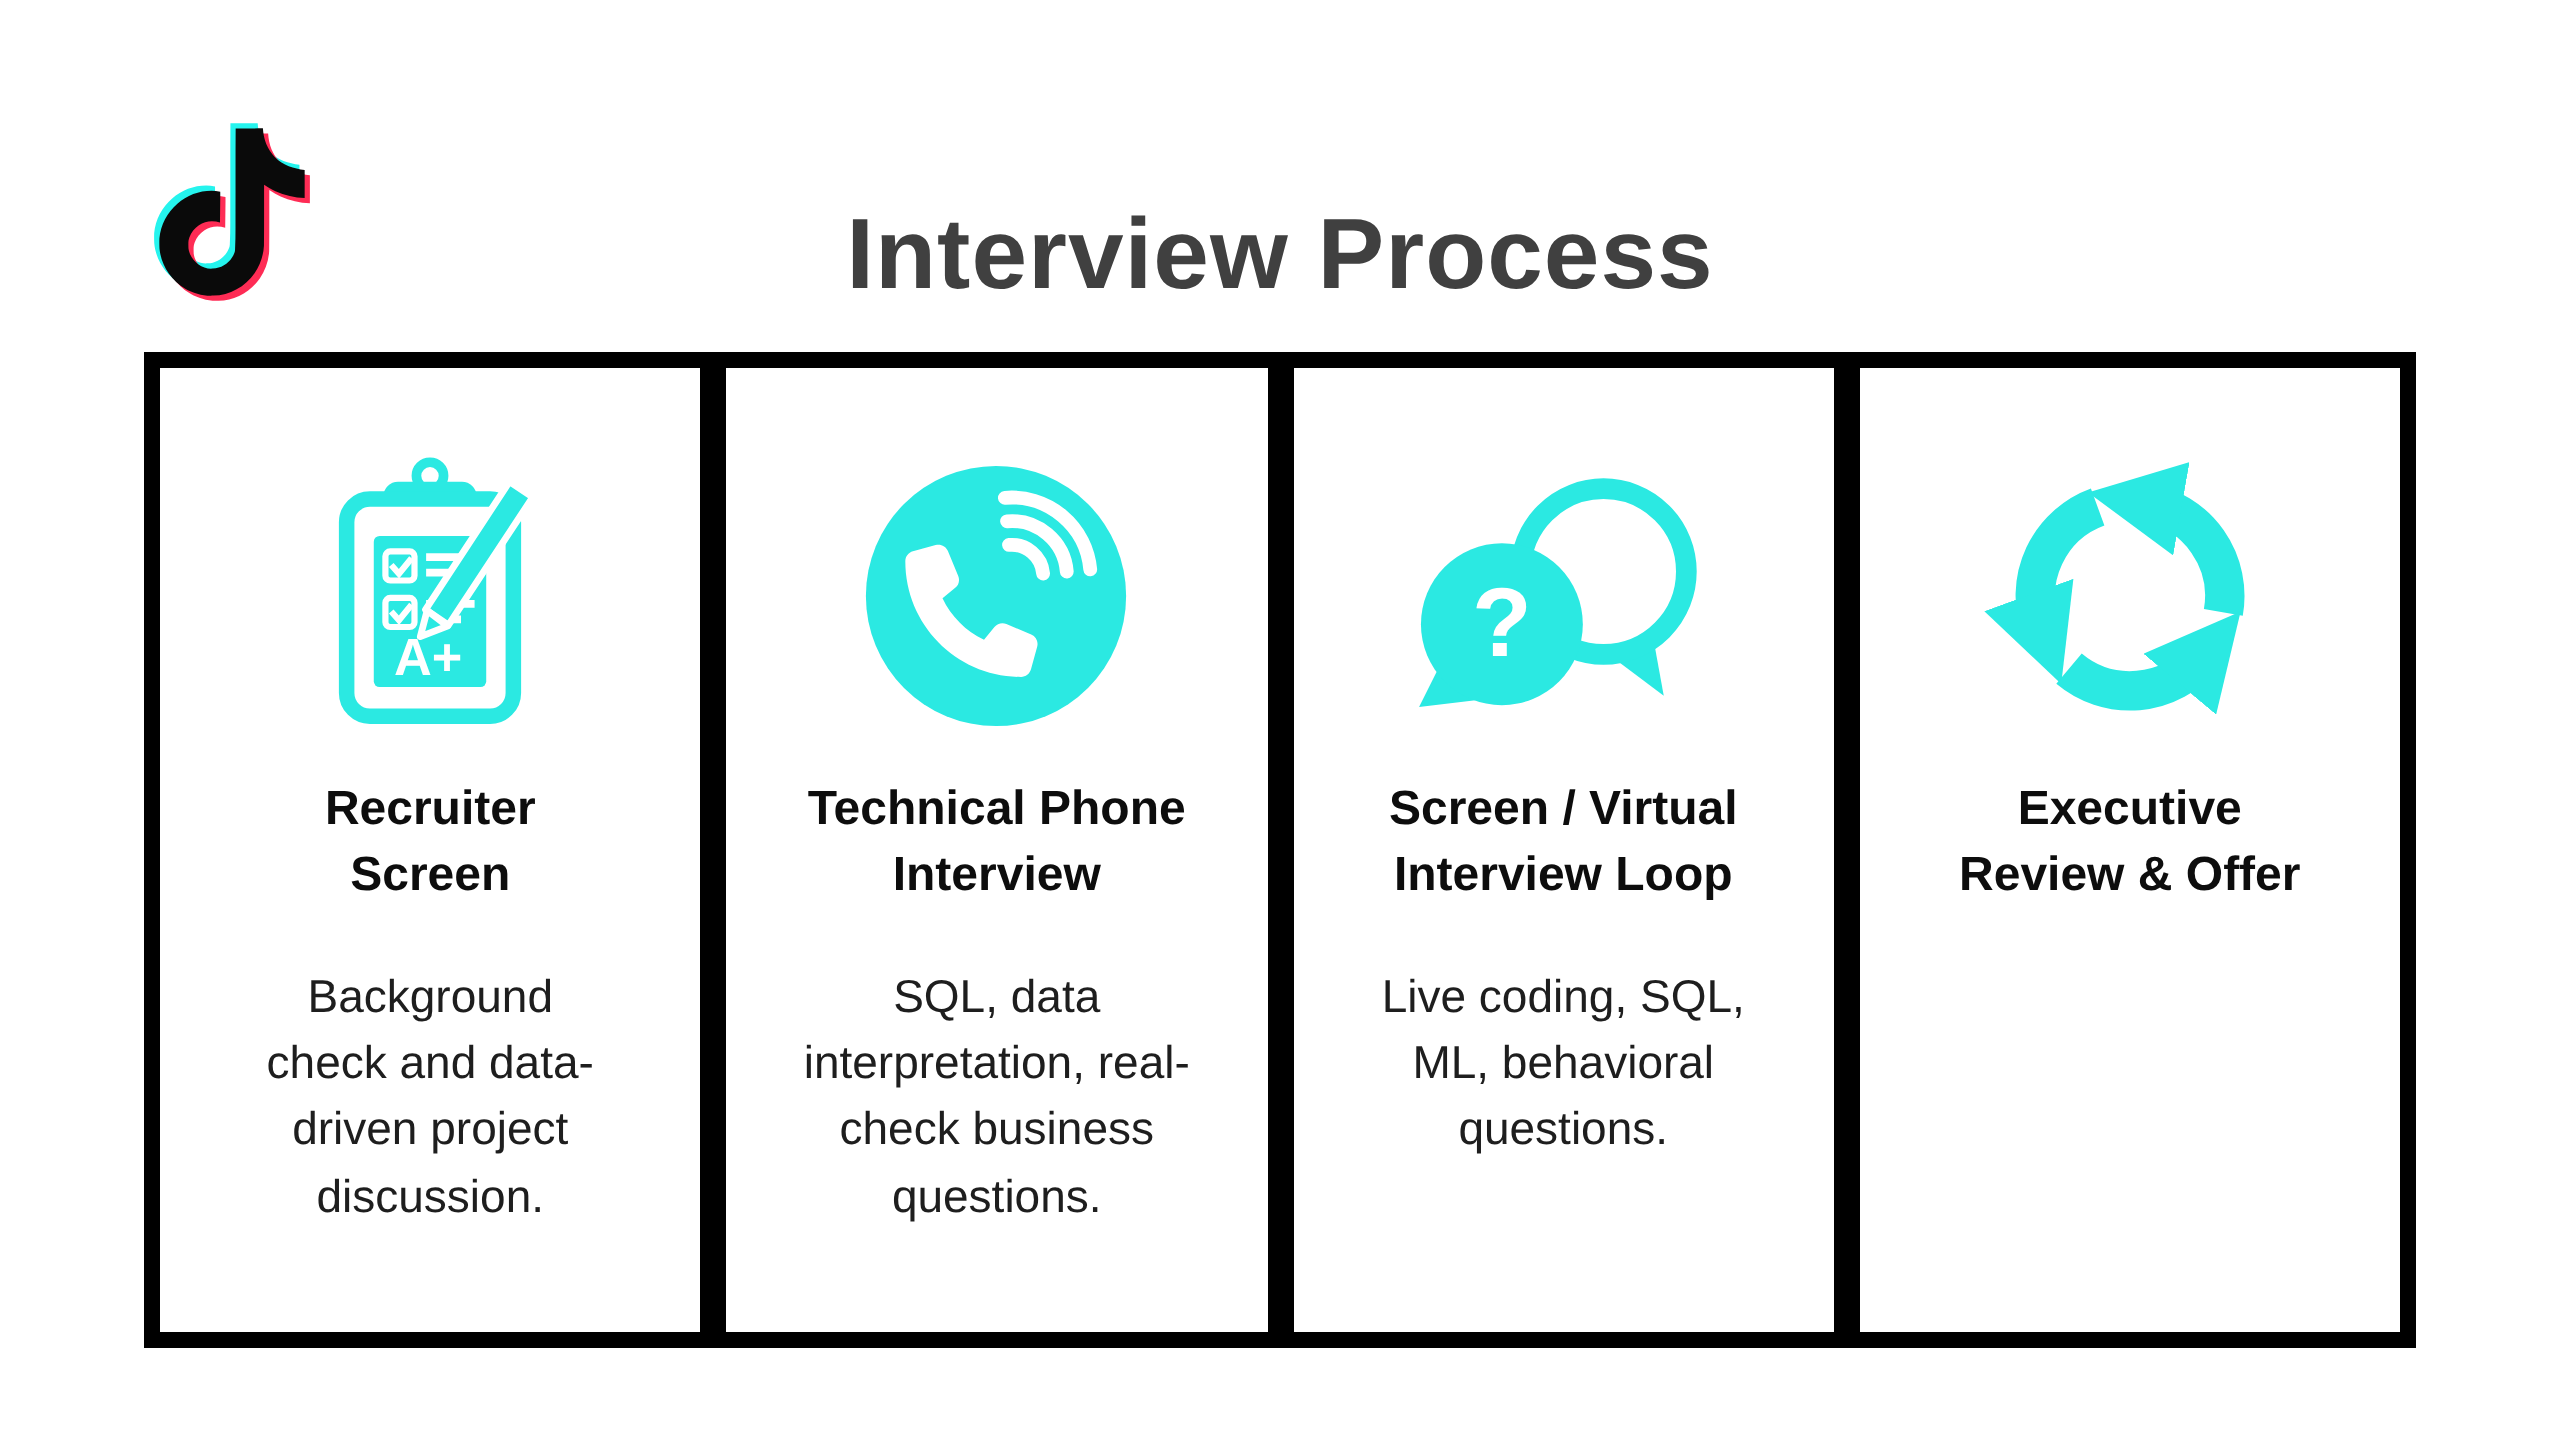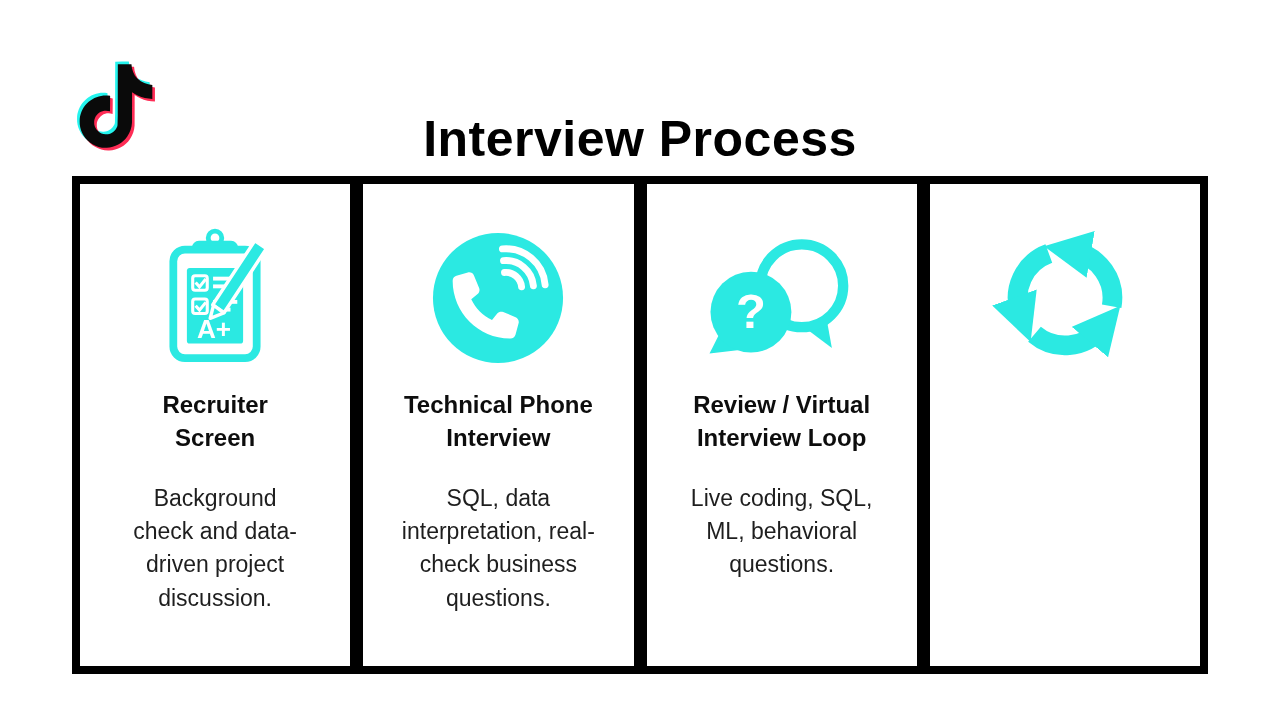--- a/index.html
+++ b/index.html
@@ -3,22 +3,22 @@
 <meta charset="utf-8">
 <style>
   html,body{margin:0;padding:0;}
   body{
     width:1280px;height:720px;position:relative;overflow:hidden;
     background:#ffffff;
     font-family:"Liberation Sans","DejaVu Sans",sans-serif;
   }
   .logo{position:absolute;left:70px;top:54px;width:92px;height:104px;}
   .page-title{
-    position:absolute;top:110px;left:0;width:100%;margin:0;
-    text-align:center;font-size:50px;font-weight:bold;color:#000000;
+    position:absolute;top:98px;left:0;width:100%;margin:0;
+    text-align:center;font-size:50px;font-weight:bold;color:#404040;
     letter-spacing:.5px;
   }
   .frame{
     position:absolute;left:72px;top:176px;width:1136px;height:498px;
     background:#000;display:grid;grid-template-columns:repeat(4,1fr);
     gap:13px;padding:8px;box-sizing:border-box;
   }
   .card{
     background:#fff;display:flex;flex-direction:column;align-items:center;
     text-align:center;min-width:0;
@@ -104,21 +104,21 @@
   <article class="card">
     <div class="icon-wrap">
       <svg width="160" height="142" viewBox="0 0 170 150" aria-hidden="true">
         <polygon points="98,98 138,128 130,84" fill="#2BE9E2"></polygon>
         <circle cx="106" cy="62" r="44" fill="#fff" stroke="#2BE9E2" stroke-width="11"></circle>
         <polygon points="8,134 28,94 58,128" fill="#2BE9E2"></polygon>
         <circle cx="52" cy="90" r="43" fill="#2BE9E2"></circle>
         <text x="52" y="107" text-anchor="middle" font-size="52" font-weight="bold" fill="#fff">?</text>
       </svg>
     </div>
-    <h2 class="card-title">Review / Virtual
+    <h2 class="card-title">Screen / Virtual
 Interview Loop</h2>
     <p class="card-desc">Live coding, SQL,
 ML, behavioral
 questions.</p>
   </article>
 
   <article class="card">
     <div class="icon-wrap">
       <svg width="148" height="148" viewBox="0 0 150 150" aria-hidden="true">
         <defs>
@@ -126,15 +126,17 @@
             <path d="M0 0 L2.4 1.2 L0 2.4 Z" fill="#2BE9E2"></path>
           </marker>
         </defs>
         <g stroke="#2BE9E2" stroke-width="20" fill="none">
           <path d="M122.3 83.3 A48 48 0 0 0 83.3 27.7" marker-end="url(#ah)"></path>
           <path d="M58.6 29.9 A48 48 0 0 0 29.9 91.4" marker-end="url(#ah)"></path>
           <path d="M44.1 111.8 A48 48 0 0 0 111.8 105.9" marker-end="url(#ah)"></path>
         </g>
       </svg>
     </div>
+    <h2 class="card-title">Executive
+Review &amp; Offer</h2>
   </article>
 
 </section>
 
 </body></html>

